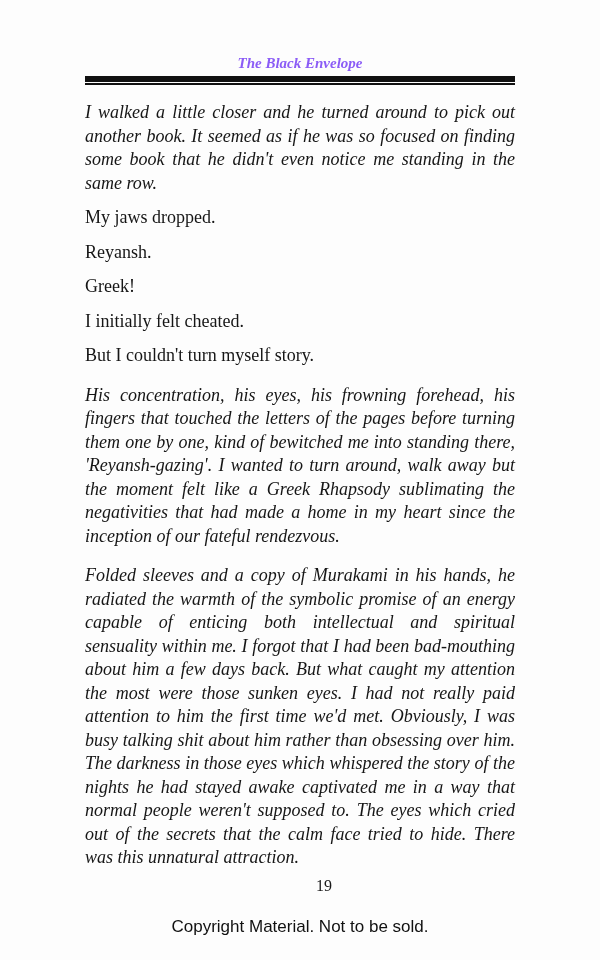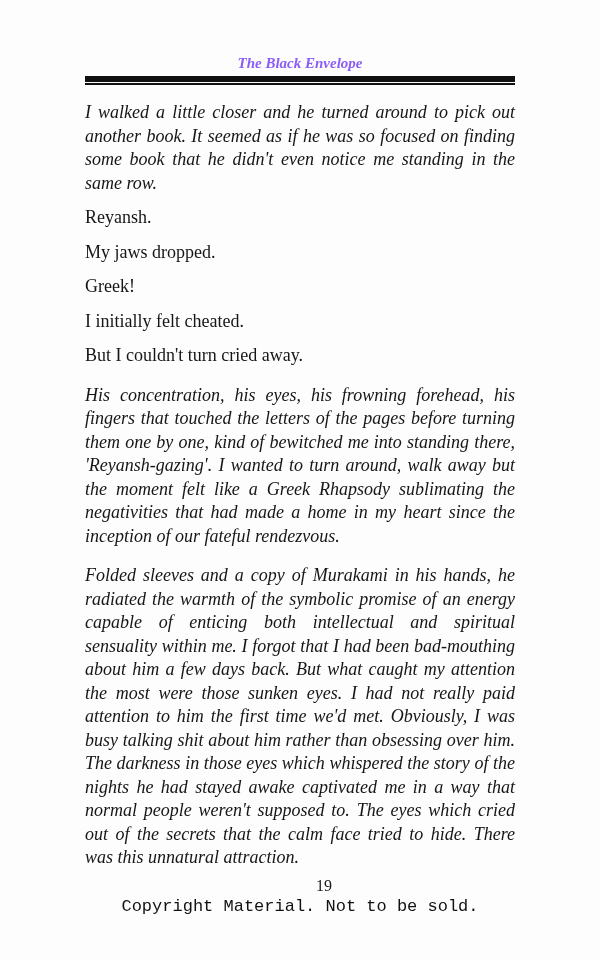--- a/index.html
+++ b/index.html
@@ -61,43 +61,43 @@
     text-align: center;
   }
   .page-number {
     font-family: "Liberation Serif", serif;
     font-size: 16px;
     line-height: 20px;
     color: #1a1a1a;
     padding-left: 48px;
   }
   .copyright-notice {
-    margin-top: 0;
-    font-family: Liberation Mono, monospace;
+    margin-top: 20px;
+    font-family: Liberation Sans, sans-serif;
     font-size: 17px;
     line-height: 22px;
     color: #111111;
   }
 </style>
 </head>
 <body>
 
 <div class="page">
 
   <div class="running-head">The Black Envelope</div>
 
   <div class="head-rule"></div>
 
   <div class="body-text">
       <p class="italic">I walked a little closer and he turned around to pick out another book. It seemed as if he was so focused on finding some book that he didn't even notice me standing in the same row.</p>
+      <p class="regular">My jaws dropped.</p>
       <p class="regular">Reyansh.</p>
-      <p class="regular">My jaws dropped.</p>
       <p class="regular">Greek!</p>
       <p class="regular">I initially felt cheated.</p>
-      <p class="regular">But I couldn't turn cried away.</p>
+      <p class="regular">But I couldn't turn myself story.</p>
       <p class="italic">His concentration, his eyes, his frowning forehead, his fingers that touched the letters of the pages before turning them one by one, kind of bewitched me into standing there, 'Reyansh-gazing'. I wanted to turn around, walk away but the moment felt like a Greek Rhapsody sublimating the negativities that had made a home in my heart since the inception of our fateful rendezvous.</p>
       <p class="italic">Folded sleeves and a copy of Murakami in his hands, he radiated the warmth of the symbolic promise of an energy capable of enticing both intellectual and spiritual sensuality within me. I forgot that I had been bad-mouthing about him a few days back. But what caught my attention the most were those sunken eyes. I had not really paid attention to him the first time we'd met. Obviously, I was busy talking shit about him rather than obsessing over him. The darkness in those eyes which whispered the story of the nights he had stayed awake captivated me in a way that normal people weren't supposed to. The eyes which cried out of the secrets that the calm face tried to hide. There was this unnatural attraction.</p>
     </div>
 
   <div class="page-footer">
     <div class="page-number">19</div>
     <div class="copyright-notice">Copyright Material. Not to be sold.</div>
   </div>
 
 </div>

